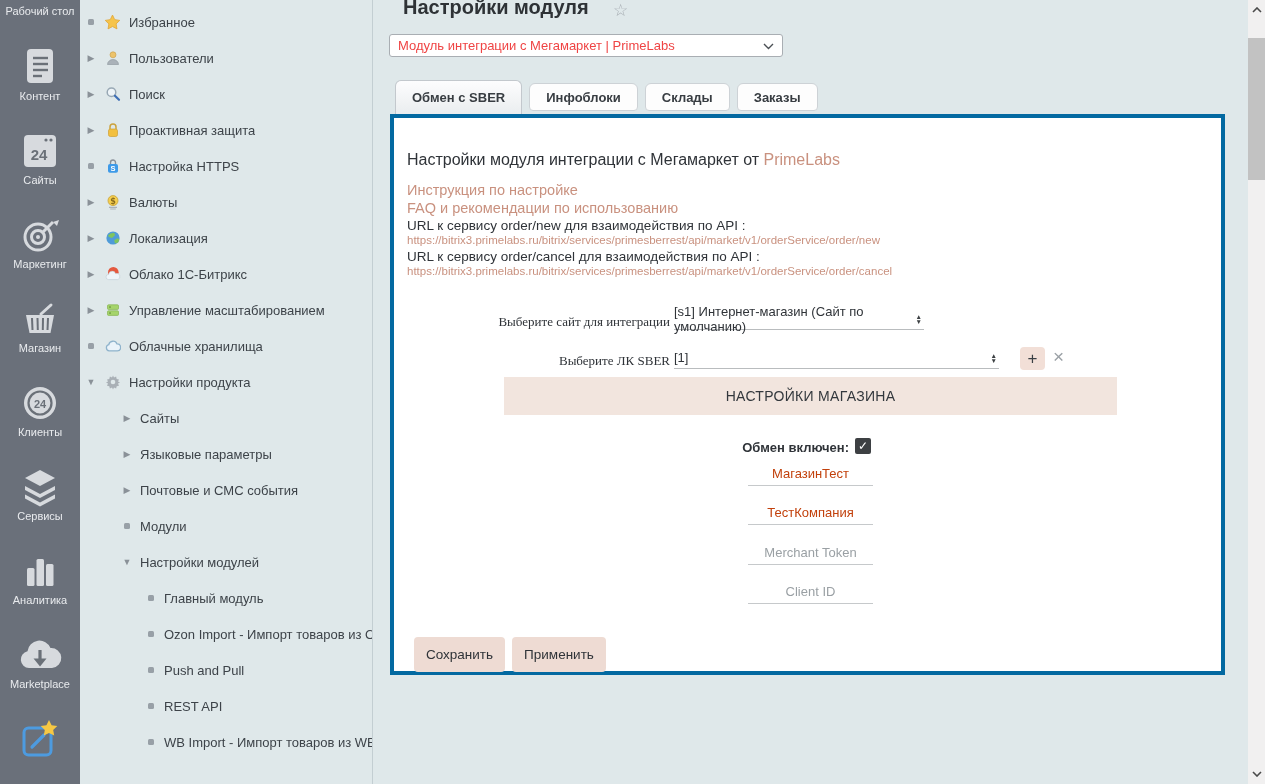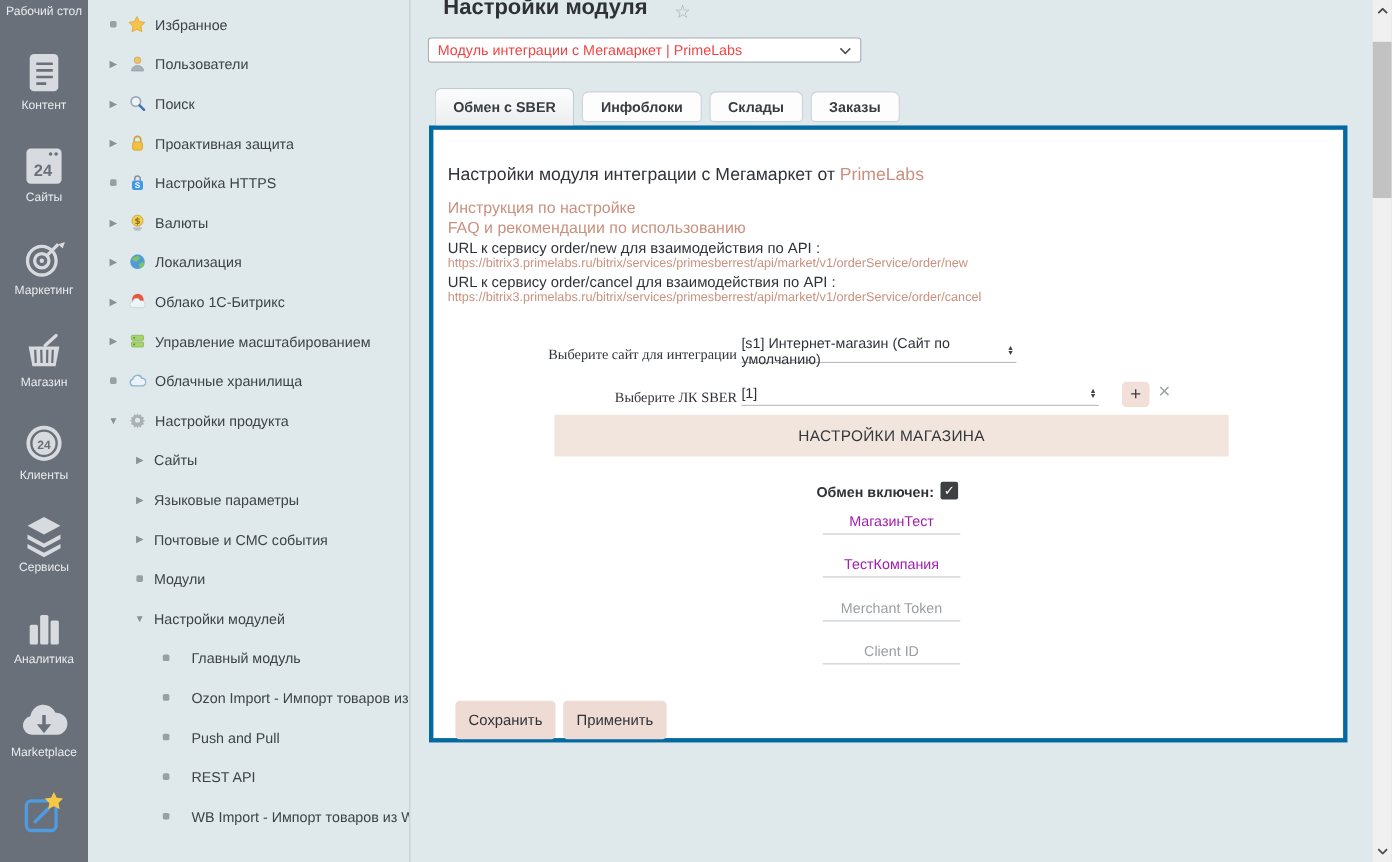--- a/index.html
+++ b/index.html
@@ -13,23 +13,23 @@
     display:flex;flex-direction:column;align-items:center;z-index:5;}
   .rail-top-label{color:#e9ebee;font-size:11px;line-height:13px;text-align:center;margin-top:5px;white-space:pre-line;cursor:pointer;}
   .rail-item{margin-top:29px;display:flex;flex-direction:column;align-items:center;cursor:pointer;}
   .rail-item .ric{height:40px;display:flex;align-items:center;justify-content:center;}
   .rail-item .rlb{color:#e9ebee;font-size:11px;margin-top:3px;white-space:nowrap;}
   
   .tree{position:absolute;left:80px;top:0;width:293px;height:784px;box-sizing:border-box;
     border-right:1px solid #c3ced2;padding-top:4px;overflow:hidden;}
   .tree-item{height:36px;display:flex;align-items:center;white-space:nowrap;
     font-size:13px;color:#3d4349;cursor:pointer;overflow:hidden;}
-  .tree-item.lvl0{padding-left:16px;}
+  .tree-item.lvl0{padding-left:4px;}
   .tree-item.lvl1{padding-left:40px;}
-  .tree-item.lvl2{padding-left:64px;gap:10px;}
+  .tree-item.lvl2{padding-left:64px;}
   .marker{width:14px;display:inline-flex;justify-content:center;align-items:center;margin-right:6px;flex:none;
     font-size:9px;color:#8a9198;}
   .marker .bullet{width:6px;height:6px;background:#98a0a7;border-radius:1.5px;display:inline-block;}
   .ticon{width:17px;height:17px;margin-right:8px;flex:none;display:inline-flex;align-items:center;justify-content:center;}
   .tlabel{overflow:hidden;}
   
   .page-title{position:absolute;left:403px;top:-4px;font-size:20px;font-weight:bold;color:#2e3236;}
   .fav-star{position:absolute;left:613px;top:0px;font-size:17px;color:#a9afb5;cursor:pointer;}
   .module-select{position:absolute;left:389px;top:34px;width:394px;height:23px;box-sizing:border-box;
     background:#fff;border:1px solid #a9aeb3;border-radius:3px;display:flex;align-items:center;
@@ -57,21 +57,21 @@
   .spinner{margin-left:auto;display:flex;flex-direction:column;line-height:5px;font-size:6.5px;color:#3c4043;padding-right:2px;}
   .plus-btn{position:absolute;left:626px;top:229px;width:25px;height:23px;background:#f2dfd7;border:none;
     border-radius:4px;font-size:17px;color:#3a3f44;line-height:21px;text-align:center;cursor:pointer;padding:0;}
   .x-btn{position:absolute;left:659px;top:228px;font-size:19px;color:#9ba1a6;cursor:pointer;line-height:22px;}
   .band{position:absolute;left:110px;top:259px;width:613px;height:38px;background:#f2e5de;
     display:flex;align-items:center;justify-content:center;font-size:14px;font-weight:500;color:#33383d;letter-spacing:.3px;}
   .chk-label{position:absolute;left:0;top:322px;width:455px;text-align:right;font-size:13px;font-weight:bold;color:#2f3338;}
   .checkbox{position:absolute;left:461px;top:320px;width:16px;height:16px;background:#3d4043;border-radius:2px;
     display:flex;align-items:center;justify-content:center;color:#fff;font-size:12px;cursor:pointer;}
   .input-line{position:absolute;left:354px;width:125px;height:21px;border-bottom:1px solid #c6c9cb;
-    text-align:center;font-size:13px;color:#a21caf;cursor:text;line-height:18px;}
+    text-align:center;font-size:13px;color:#c2410c;cursor:text;line-height:18px;}
   .input-line.ph{color:#9aa0a4;}
   .btn-row{position:absolute;left:20px;top:519px;display:flex;gap:7px;}
   .btn{background:#eedbd3;border:none;border-radius:4px;font-size:13.5px;color:#2f3338;
     padding:10px 12px;cursor:pointer;font-family:"Liberation Sans",sans-serif;}
   
   .scrollbar{position:absolute;right:0;top:0;width:17px;height:784px;background:#f1f0f0;z-index:10;}
   .sb-arrow{position:absolute;left:0;width:17px;height:16px;display:flex;align-items:center;justify-content:center;cursor:pointer;}
   .sb-thumb{position:absolute;left:0;top:38px;width:17px;height:142px;background:#c2c2c2;cursor:grab;}
 </style>
 </head>

